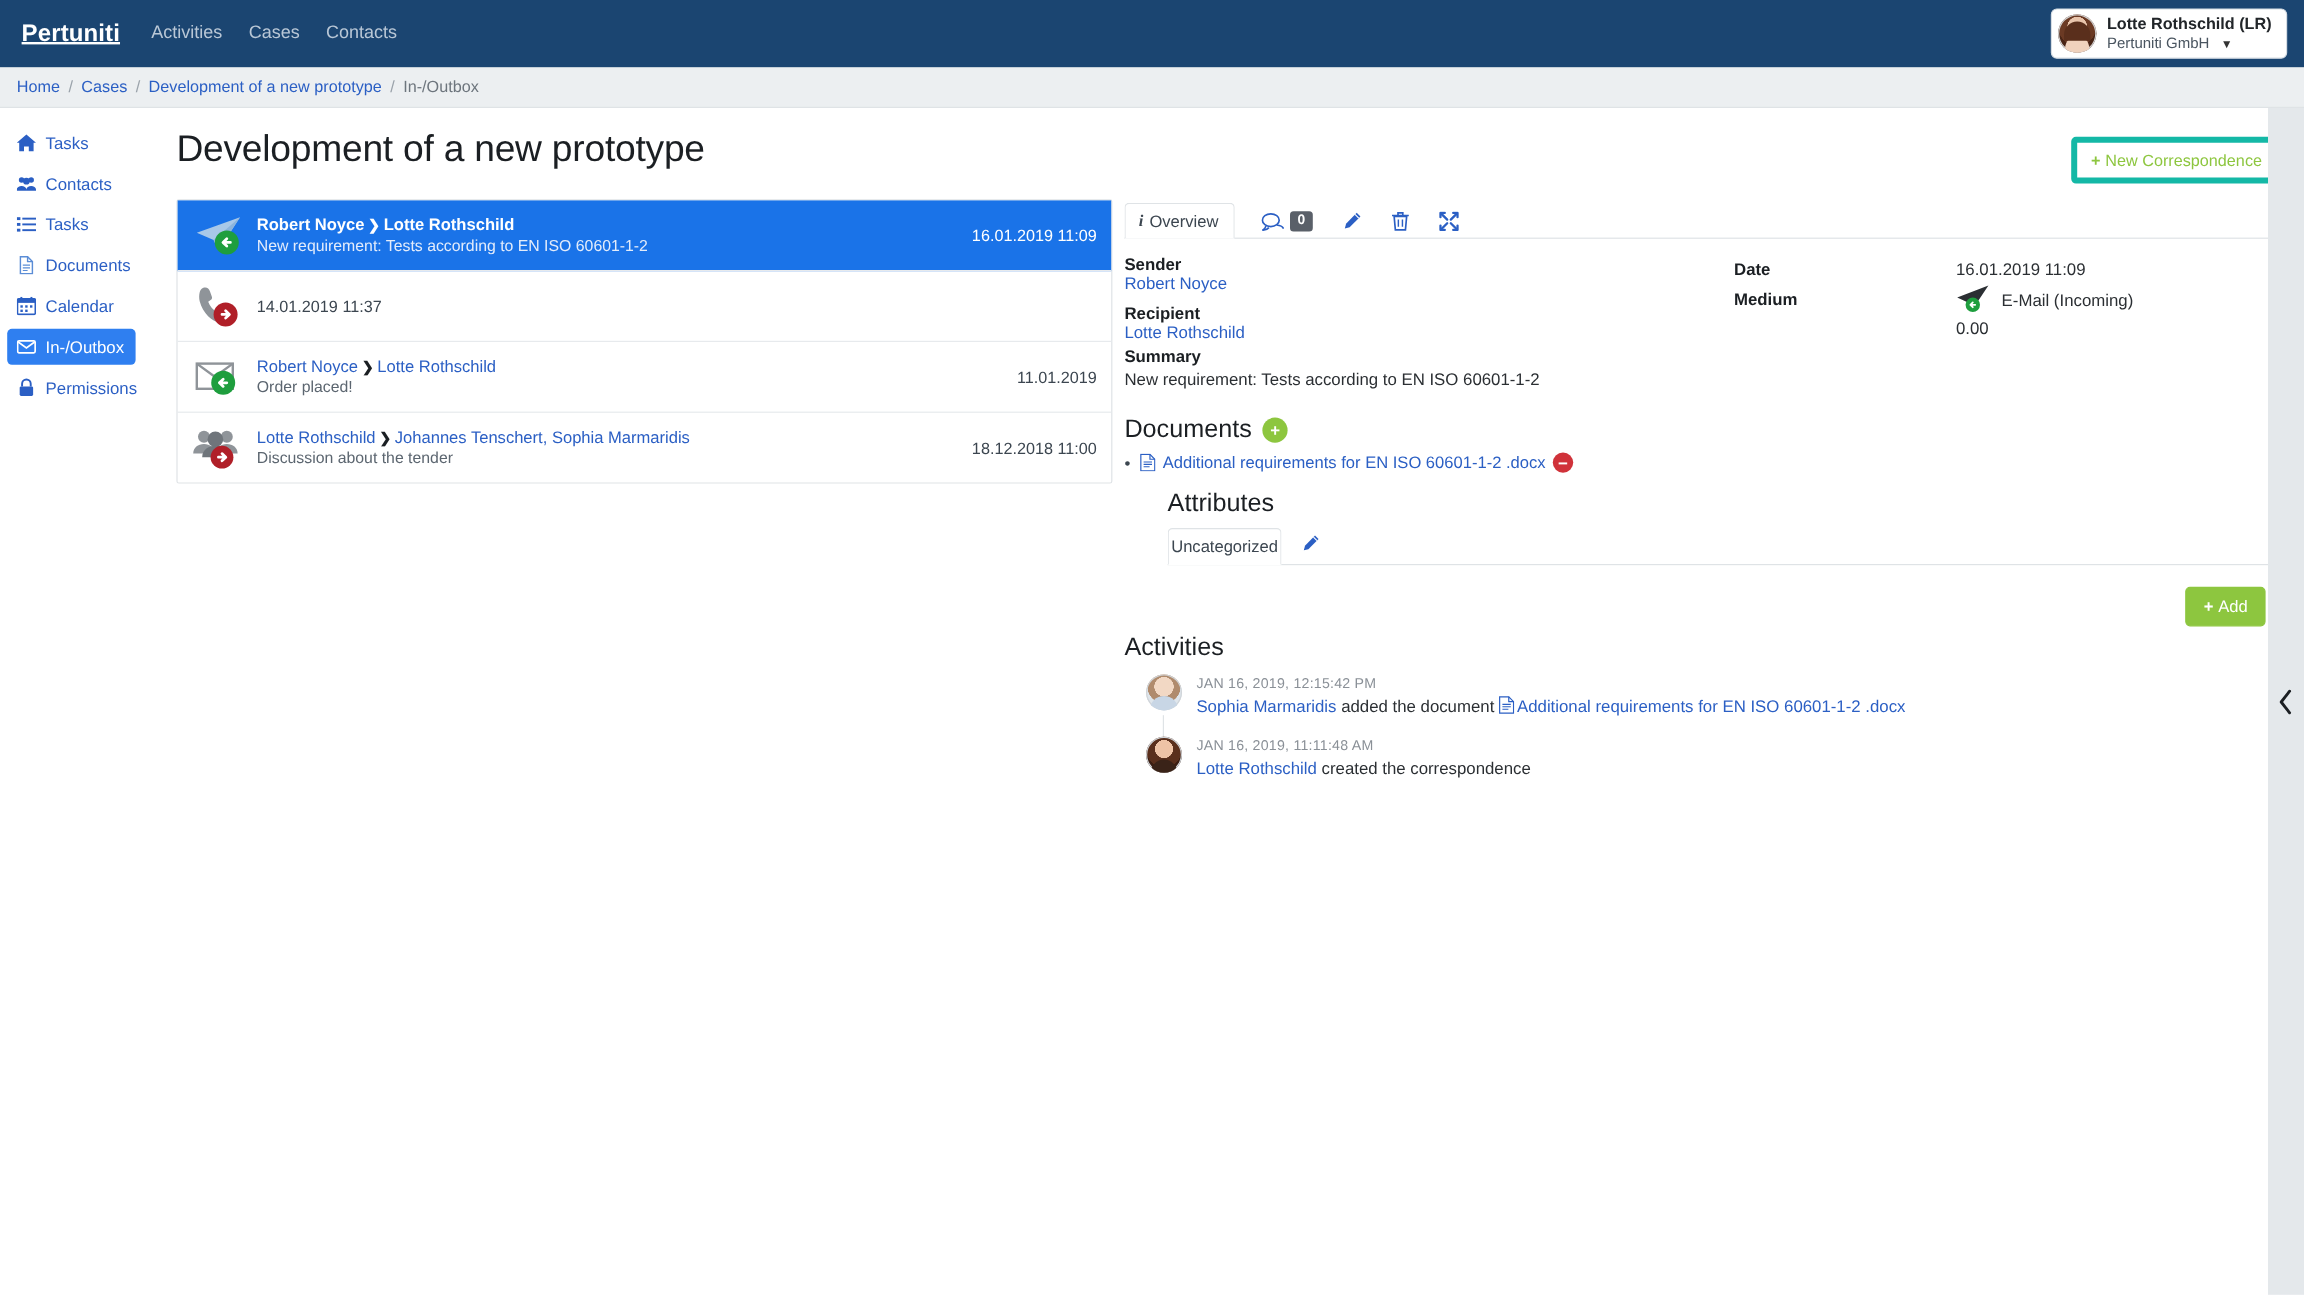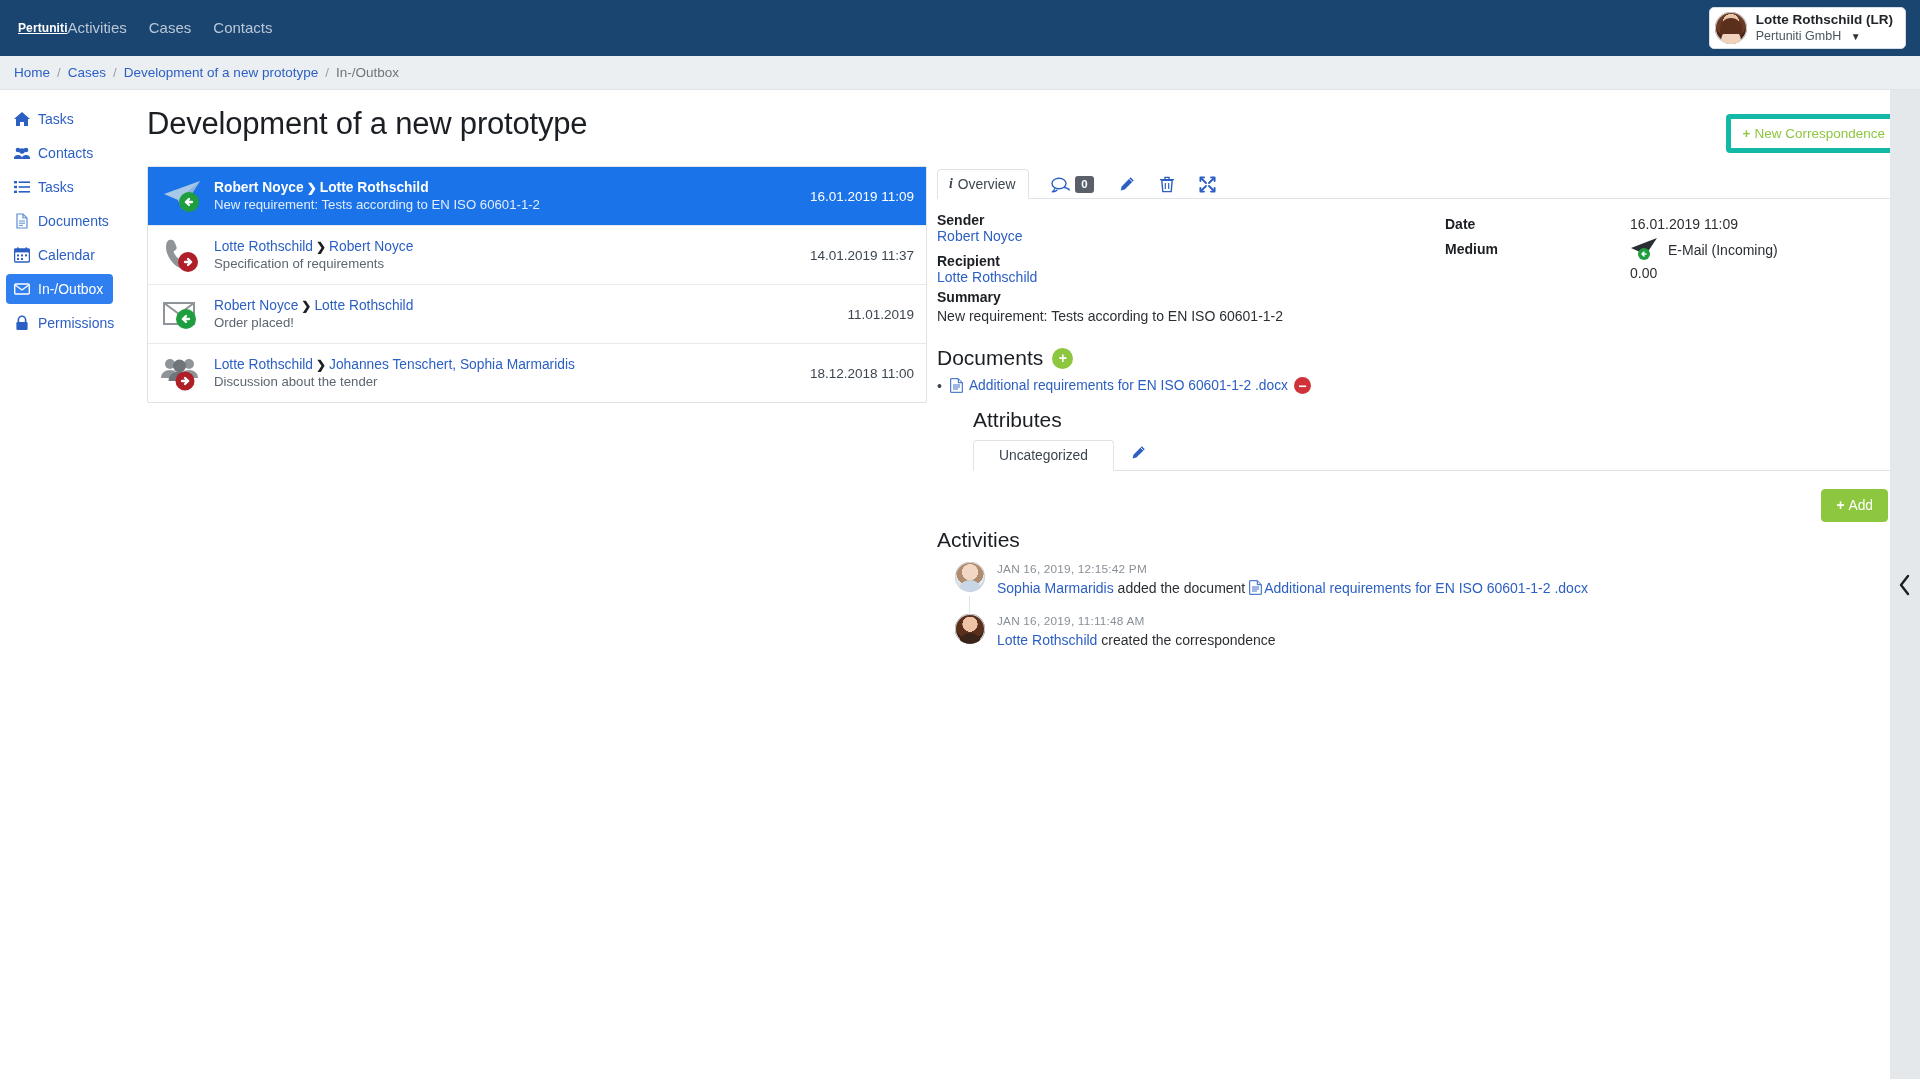--- a/index.html
+++ b/index.html
@@ -10,22 +10,22 @@
     overflow: hidden;
   }
 
   
   .navbar {
     height: 56px; background: #1b4571;
     display: flex; align-items: center; padding: 0 18px;
     position: relative;
   }
   .brand {
-    color: #ffffff; font-size: 12px; font-weight: bold;
-    letter-spacing: .1px;
+    color: #ffffff; font-size: 20px; font-weight: bold;
+    margin-right: 26px; letter-spacing: .1px;
   }
   .nav-links { display: flex; gap: 22px; }
   .nav-link {
     color: #b9c7d6; font-size: 15px; text-decoration: none;
     line-height: 56px;
   }
   .user-box {
     position: absolute; right: 14px; top: 7px;
     height: 42px; background: #ffffff; border-radius: 5px;
     display: flex; align-items: center; padding: 0 12px 0 5px;
@@ -152,21 +152,21 @@
   .circle-del { background: #d0323a; width: 17px; height: 17px; font-size: 14px; }
   .doc-list { list-style: none; margin-top: 7px; }
   .doc-row { display: flex; align-items: center; gap: 6px; font-size: 13.8px; }
   .doc-bullet { color: #3c4650; font-size: 14px; margin-right: 2px; }
   .doc-link { color: #2b5fc4; text-decoration: none; }
 
   
   .attr-tabs { display: flex; align-items: center; gap: 16px; margin-top: 8px; border-bottom: 1px solid #dfe3e6; }
   .attr-tab {
     border: 1px solid #dfe3e6; border-bottom-color: #ffffff; background: #ffffff;
-    border-radius: 4px 4px 0 0; padding: 7px 25px; font-size: 13.8px; color: #3c4650;
+    border-radius: 4px 4px 0 0; padding: 7px 2px; font-size: 13.8px; color: #3c4650;
     margin-bottom: -1px; font-family: inherit; cursor: pointer;
   }
   .attr-edit { background: none; border: none; cursor: pointer; padding: 0 0 5px 0; }
 
   .btn-add-wrap { display: flex; justify-content: flex-end; margin-top: 18px; padding-right: 14px; }
   .btn-add {
     background: #8dc63f; border: 1px solid #8dc63f; color: #ffffff;
     font-size: 13.8px; padding: 8px 14px; border-radius: 4px;
     font-family: inherit; cursor: pointer; margin-left: 37px;
   }
@@ -327,26 +327,20 @@
           <div class="corr-date">16.01.2019 11:09</div>
         </div>
 
         <div class="corr-item">
           <div class="corr-ico">
             <svg viewBox="0 0 44 40" width="44" height="40">
               <path d="M9 5c3-1 5 0 6 3l1.5 4c.5 1.5 0 2.3-1 3l-2 1.4c1.4 4 4 7 8 9l1.4-2c.8-1.1 1.6-1.5 3-1l4 1.4c3 1 4 3 3 6-1 2.6-3.6 4-7 3.4C19 35.4 9.2 27 6.4 16 5.4 11 6.4 6 9 5z" fill="#8f9499"></path>
               <circle cx="28" cy="27" r="10" fill="#b01f28"></circle>
               <path d="M25 27h6M28 24l3.2 3-3.2 3" stroke="#fff" stroke-width="2.3" fill="none" stroke-linecap="round" stroke-linejoin="round"></path>
             </svg>
-          </div>
-          <div class="corr-texts">
-            <div class="corr-parties">
-              <span>Lotte Rothschild</span><span class="corr-arrow">❯</span><span>Robert Noyce</span>
-            </div>
-            <div class="corr-sub">Specification of requirements</div>
           </div>
           <div class="corr-date">14.01.2019 11:37</div>
         </div>
 
         <div class="corr-item">
           <div class="corr-ico">
             <svg viewBox="0 0 44 40" width="44" height="40">
               <rect x="4" y="9" width="30" height="21" fill="none" stroke="#8f9499" stroke-width="2"></rect>
               <path d="M4 9l15 11L34 9" fill="none" stroke="#8f9499" stroke-width="2"></path>
               <circle cx="26" cy="25" r="10" fill="#1e9e3e"></circle>

